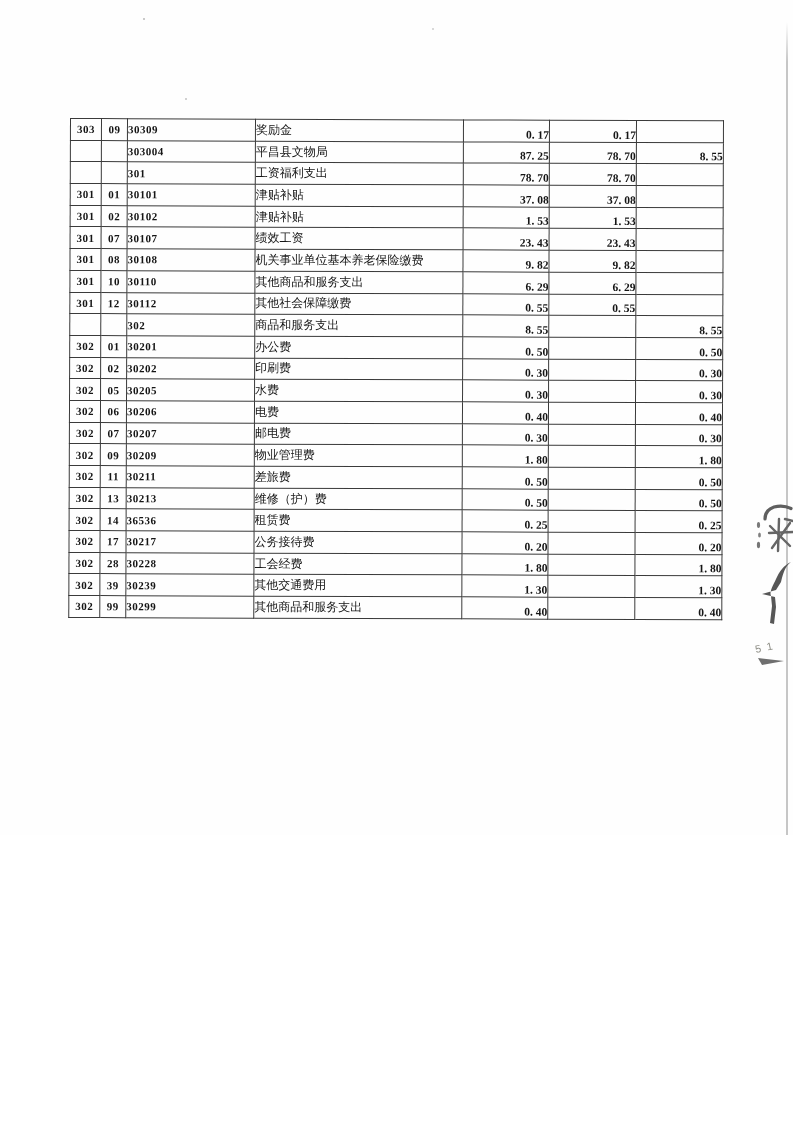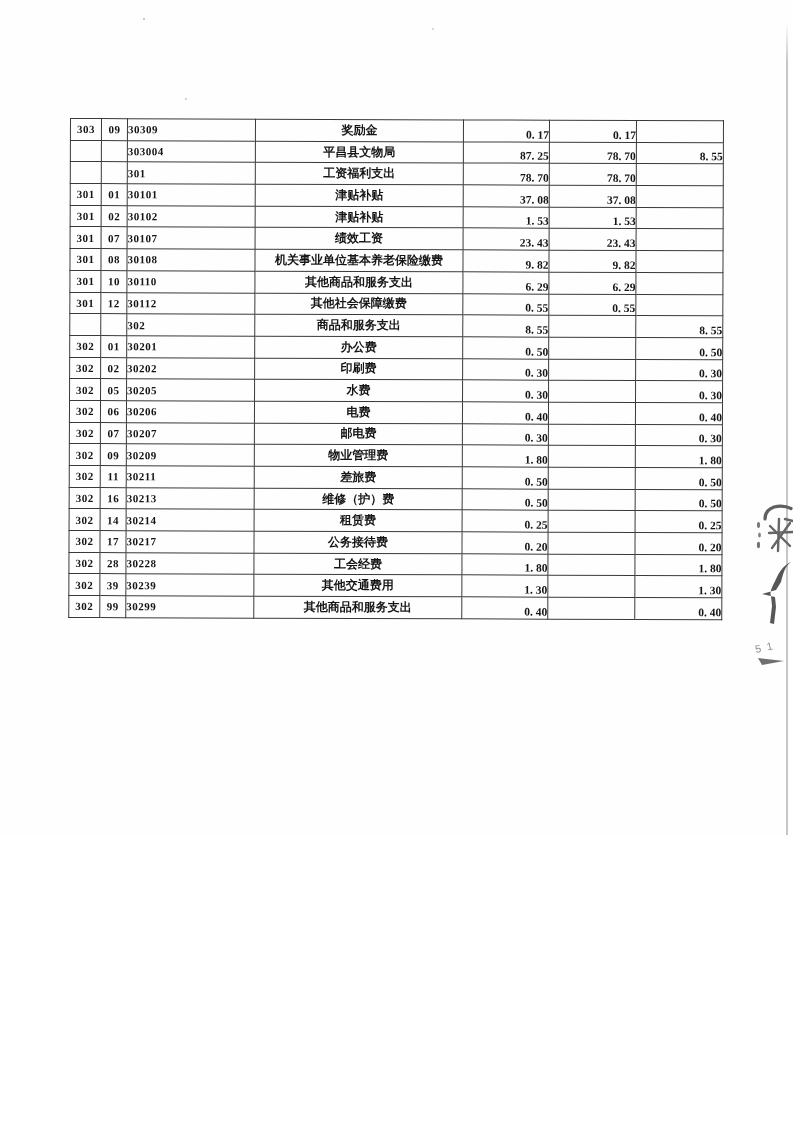--- a/index.html
+++ b/index.html
@@ -40,24 +40,24 @@
     letter-spacing: 0.5px;
     font-weight: 600;
   }
   td.c3 {
     vertical-align: middle;
     font-size: 11px;
     letter-spacing: 0.5px;
     font-weight: 600;
   }
   td.c4 {
-    text-align: center;
+    text-align: left;
     vertical-align: middle;
     font-size: 12px;
-    font-weight: 700;
+    font-weight: 400;
     color: #111;
   }
   td.c5, td.c6, td.c7 {
     text-align: right;
     vertical-align: bottom;
     padding-right: 3px;
     padding-bottom: 0px;
     font-size: 11.5px;
     font-weight: 600;
     line-height: 13px;
@@ -251,31 +251,31 @@
           <td class="c1">302</td>
           <td class="c2">11</td>
           <td class="c3">30211</td>
           <td class="c4">差旅费</td>
           <td class="c5">0. 50</td>
           <td class="c6"></td>
           <td class="c7">0. 50</td>
         </tr>
         <tr>
           <td class="c1">302</td>
-          <td class="c2">16</td>
+          <td class="c2">13</td>
           <td class="c3">30213</td>
           <td class="c4">维修（护）费</td>
           <td class="c5">0. 50</td>
           <td class="c6"></td>
           <td class="c7">0. 50</td>
         </tr>
         <tr>
           <td class="c1">302</td>
           <td class="c2">14</td>
-          <td class="c3">30214</td>
+          <td class="c3">36536</td>
           <td class="c4">租赁费</td>
           <td class="c5">0. 25</td>
           <td class="c6"></td>
           <td class="c7">0. 25</td>
         </tr>
         <tr>
           <td class="c1">302</td>
           <td class="c2">17</td>
           <td class="c3">30217</td>
           <td class="c4">公务接待费</td>

